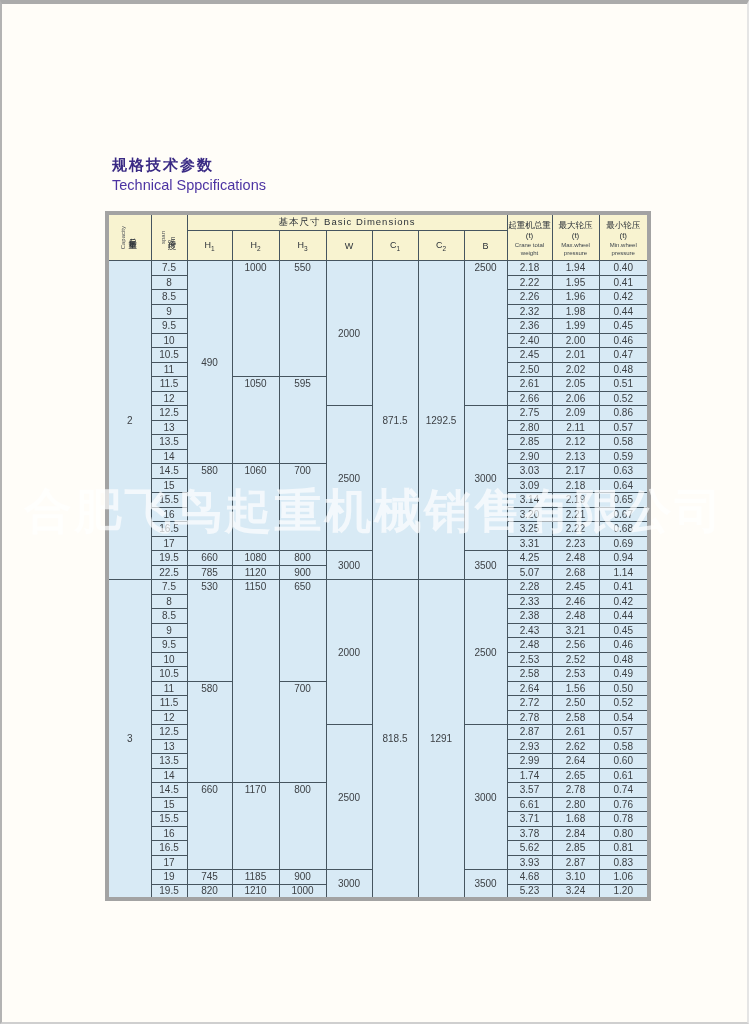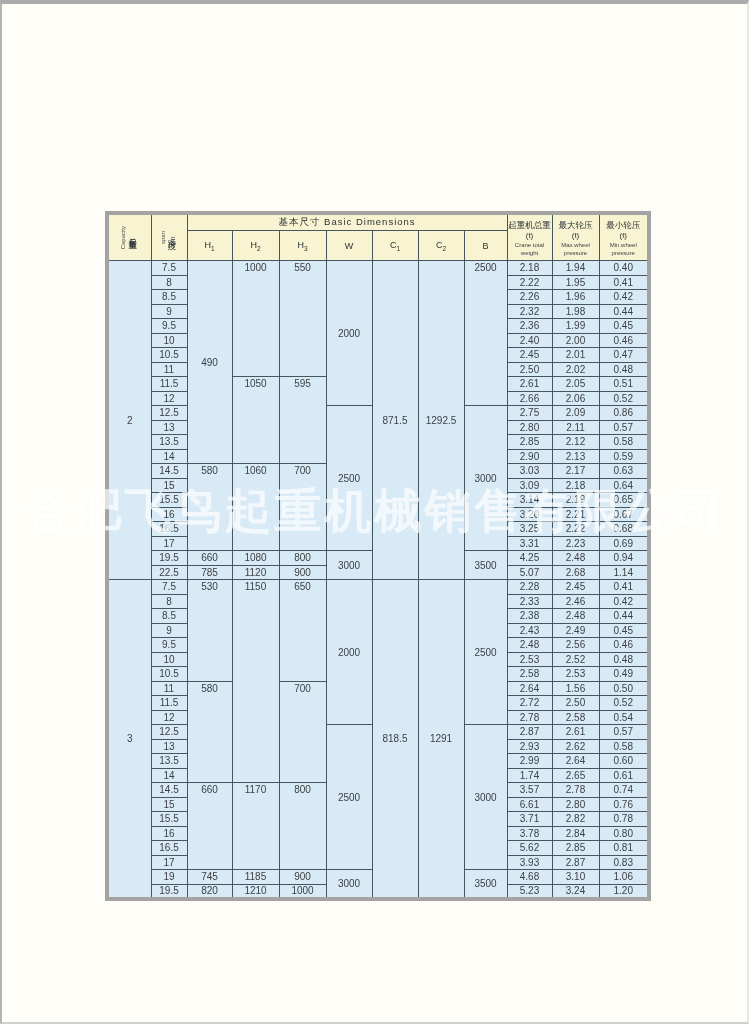--- a/index.html
+++ b/index.html
@@ -32,20 +32,24 @@
   .va-mid{vertical-align:middle;}
   .cap-cell{font-size:10px;}
   .watermark{position:absolute;left:0;top:476px;width:100%;text-align:center;white-space:nowrap;
              font-size:47px;font-weight:bold;letter-spacing:3px;color:rgba(255,255,255,0.68);
              z-index:3;pointer-events:none;}
 </style>
 </head>
 <body>
 
 <div class="page">
+  <div class="titles">
+    <div class="title-cn">规格技术参数</div>
+    <div class="title-en">Technical Sppcifications</div>
+  </div>
 
   <table class="spec">
     <colgroup id="cg">
         <col style="width: 44px;">
         <col style="width: 36px;">
         <col style="width: 45px;">
         <col style="width: 47px;">
         <col style="width: 47px;">
         <col style="width: 46px;">
         <col style="width: 46px;">
@@ -280,21 +284,21 @@
         </tr>
         <tr>
           <td class="span-cell va-mid">8.5</td>
           <td class="num-cell va-mid">2.38</td>
           <td class="num-cell va-mid">2.48</td>
           <td class="num-cell va-mid">0.44</td>
         </tr>
         <tr>
           <td class="span-cell va-mid">9</td>
           <td class="num-cell va-mid">2.43</td>
-          <td class="num-cell va-mid">2.49</td>
+          <td class="num-cell va-mid">3.21</td>
           <td class="num-cell va-mid">0.45</td>
         </tr>
         <tr>
           <td class="span-cell va-mid">9.5</td>
           <td class="num-cell va-mid">2.48</td>
           <td class="num-cell va-mid">2.56</td>
           <td class="num-cell va-mid">0.46</td>
         </tr>
         <tr>
           <td class="span-cell va-mid">10</td>
@@ -365,21 +369,21 @@
         </tr>
         <tr>
           <td class="span-cell va-mid">15</td>
           <td class="num-cell va-mid">6.61</td>
           <td class="num-cell va-mid">2.80</td>
           <td class="num-cell va-mid">0.76</td>
         </tr>
         <tr>
           <td class="span-cell va-mid">15.5</td>
           <td class="num-cell va-mid">3.71</td>
-          <td class="num-cell va-mid">2.82</td>
+          <td class="num-cell va-mid">1.68</td>
           <td class="num-cell va-mid">0.78</td>
         </tr>
         <tr>
           <td class="span-cell va-mid">16</td>
           <td class="num-cell va-mid">3.78</td>
           <td class="num-cell va-mid">2.84</td>
           <td class="num-cell va-mid">0.80</td>
         </tr>
         <tr>
           <td class="span-cell va-mid">16.5</td>

